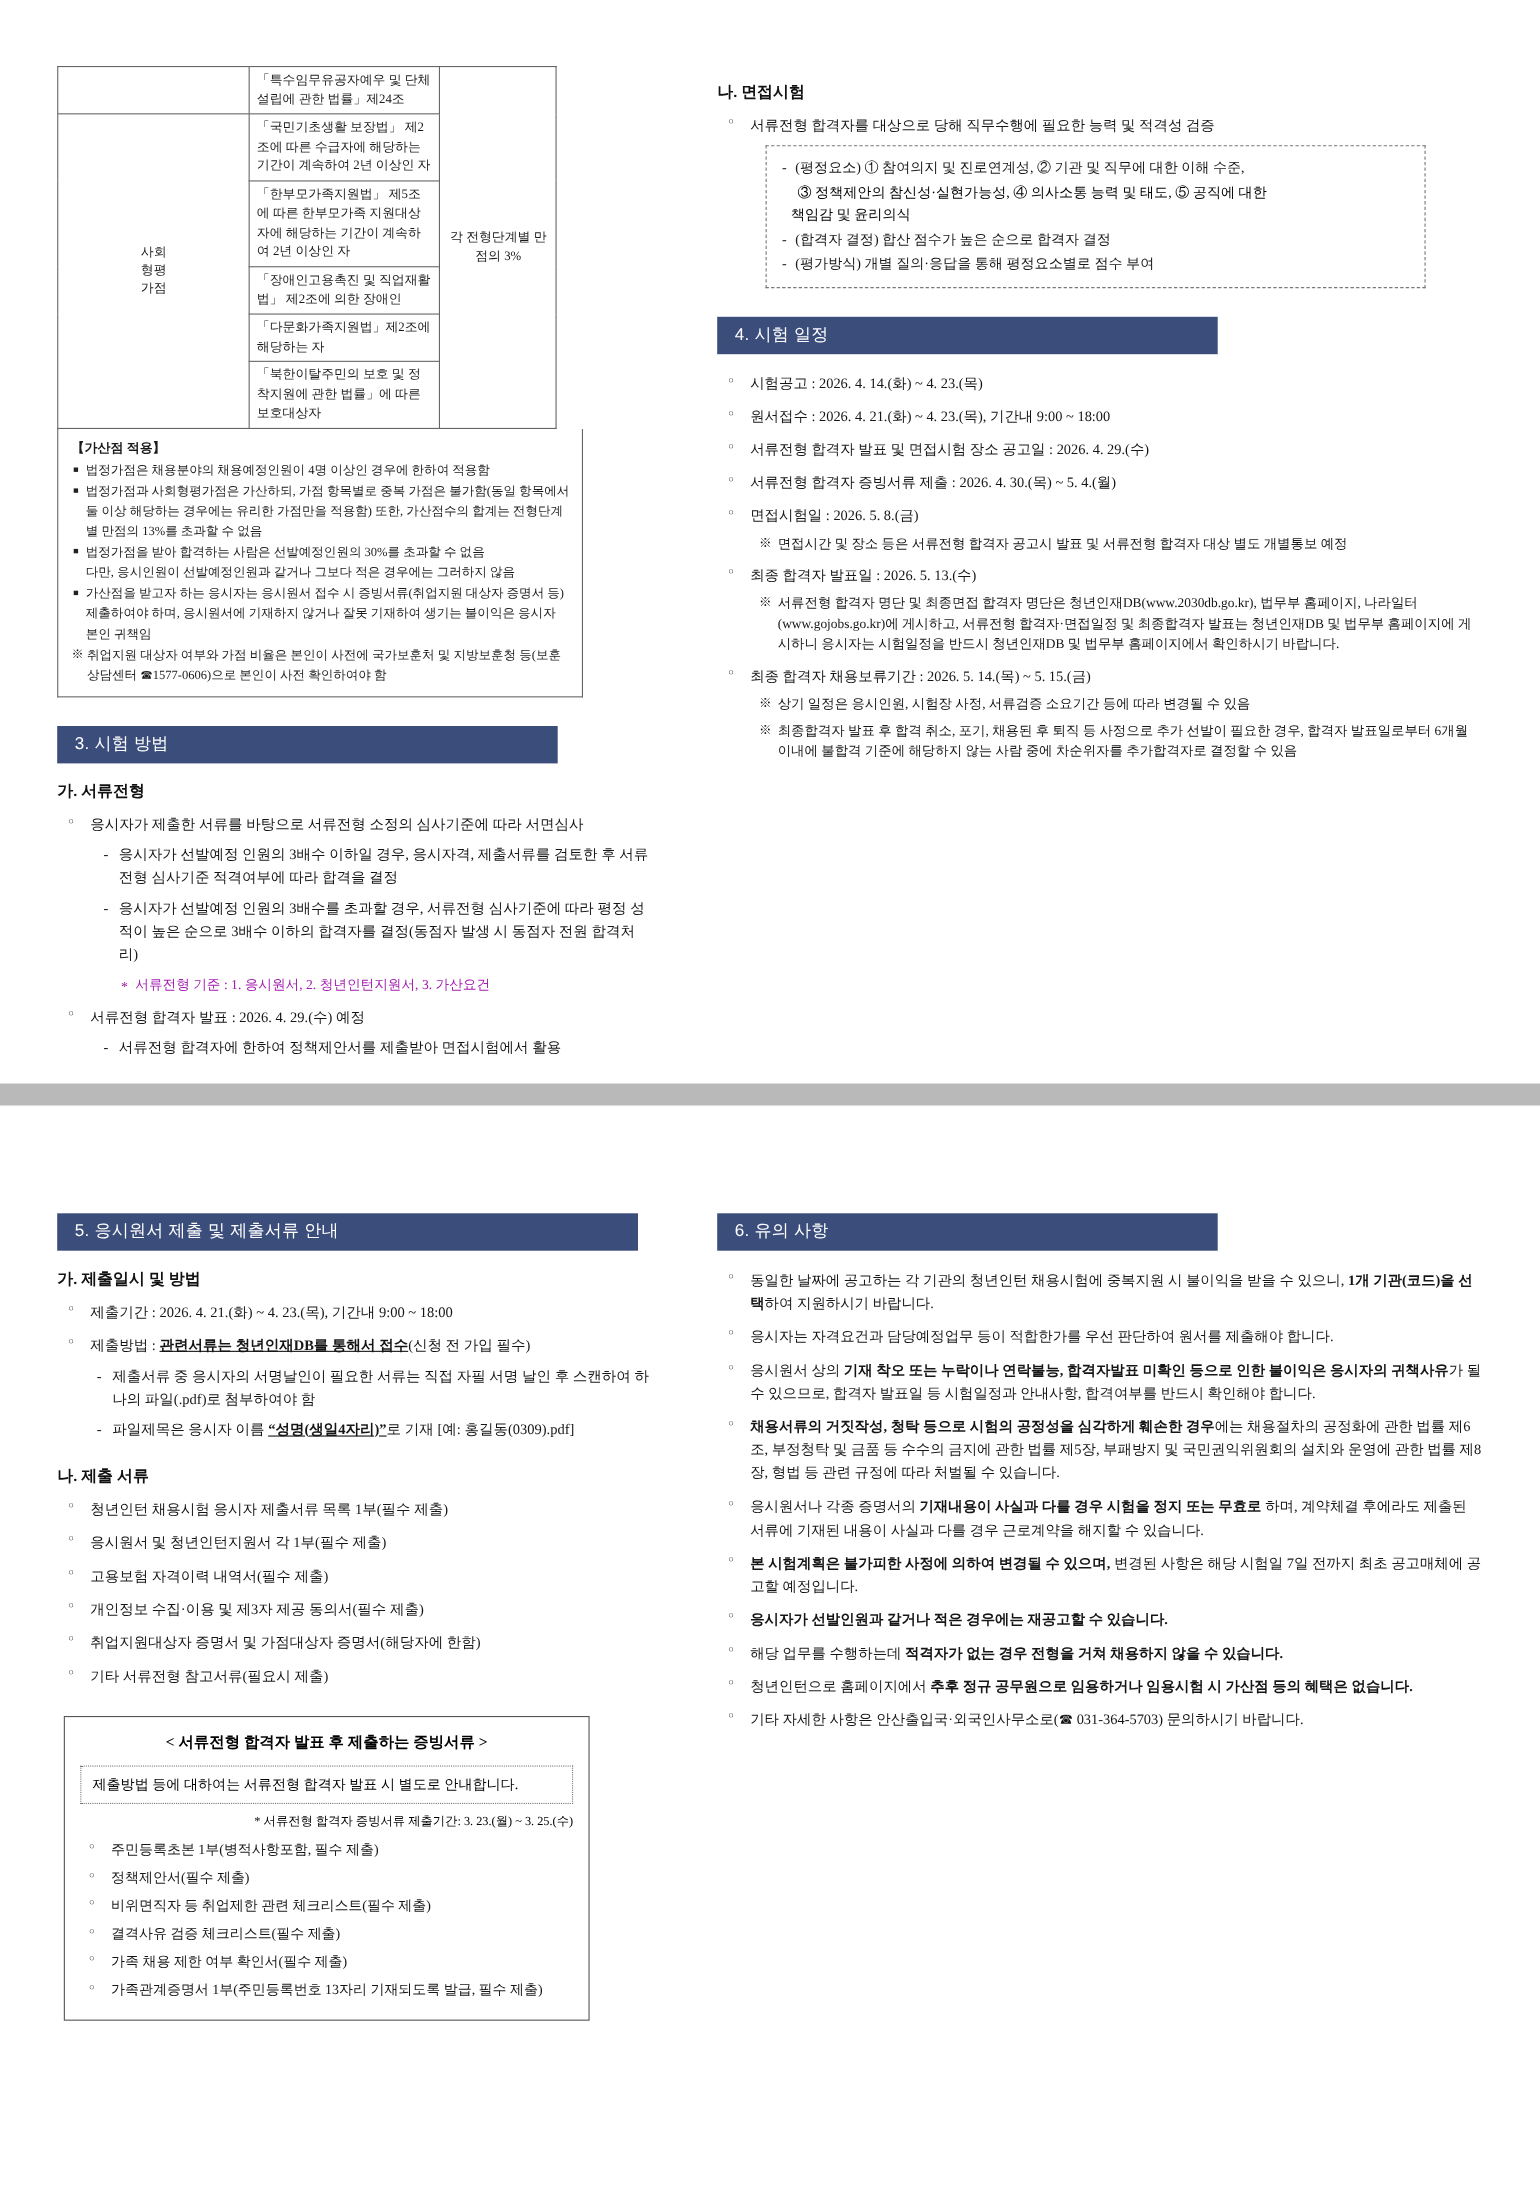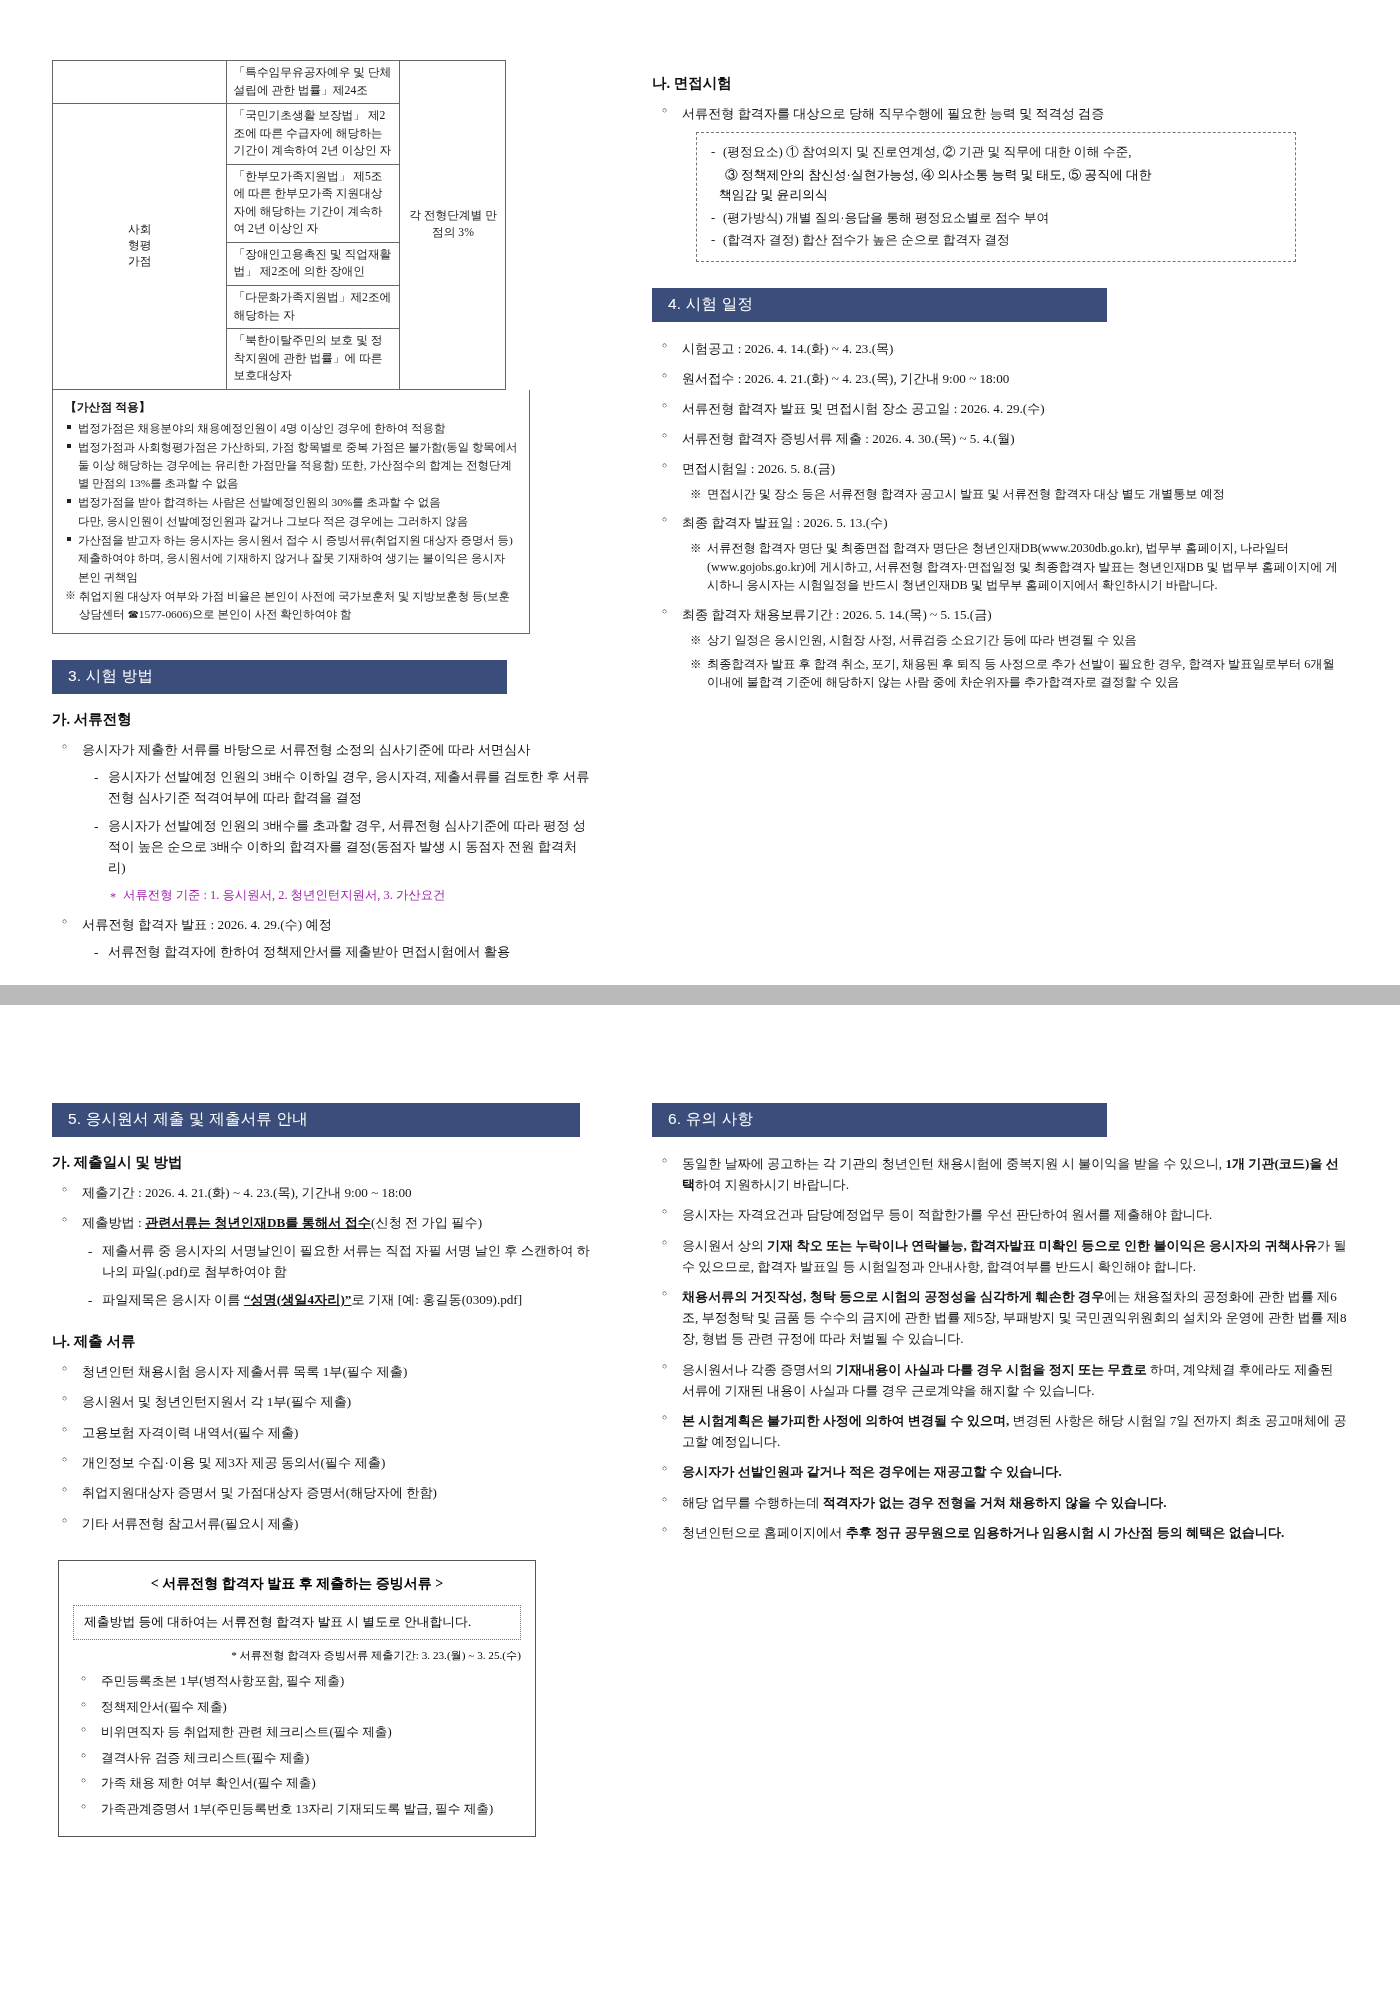--- a/index.html
+++ b/index.html
@@ -284,22 +284,22 @@
         <h4 class="sub-h">나. 면접시험</h4>
 
         <div class="lvl-o">서류전형 합격자를 대상으로 당해 직무수행에 필요한 능력 및 적격성 검증</div>
 
         <div class="dash-box">
           <div class="lvl-d" style="padding-left:14px;">
             <span>(평정요소) ① 참여의지 및 진로연계성, ② 기관 및 직무에 대한 이해 수준,</span>
           </div>
           <div class="cont">③ 정책제안의 참신성·실현가능성, ④ 의사소통 능력 및 태도, ⑤ 공직에 대한</div>
           <div class="cont" style="margin-left:16px;">책임감 및 윤리의식</div>
+          <div class="lvl-d" style="padding-left:14px;">(합격자 결정) 합산 점수가 높은 순으로 합격자 결정</div>
           <div class="lvl-d" style="padding-left:14px;">(평가방식) 개별 질의·응답을 통해 평정요소별로 점수 부여</div>
-          <div class="lvl-d" style="padding-left:14px;">(합격자 결정) 합산 점수가 높은 순으로 합격자 결정</div>
         </div>
 
         <div class="sec-bar w-right">4. 시험 일정</div>
 
         <div class="lvl-o">시험공고 :  2026. 4. 14.(화) ~ 4. 23.(목)</div>
         <div class="lvl-o">원서접수 :  2026. 4. 21.(화) ~ 4. 23.(목), 기간내 9:00 ~ 18:00</div>
         <div class="lvl-o">서류전형 합격자 발표 및 면접시험 장소 공고일 : 2026. 4. 29.(수)</div>
         <div class="lvl-o">서류전형 합격자 증빙서류 제출 : 2026. 4. 30.(목) ~ 5. 4.(월)</div>
         <div class="lvl-o">면접시험일 : 2026. 5. 8.(금)</div>
         <div class="lvl-star">면접시간 및 장소 등은 서류전형 합격자 공고시 발표 및 서류전형 합격자 대상 별도 개별통보 예정</div>
@@ -363,19 +363,20 @@
         <div id="notice-list">
             <div class="lvl-o"><span>동일한 날짜에 공고하는 각 기관의 청년인턴 채용시험에 중복지원 시 불이익을 받을 수 있으니, </span><b>1개 기관(코드)을 선택</b><span>하여 지원하시기 바랍니다.</span></div>
             <div class="lvl-o"><span>응시자는 자격요건과 담당예정업무 등이 적합한가를 우선 판단하여 원서를 제출해야 합니다.</span></div>
             <div class="lvl-o"><span>응시원서 상의 </span><b>기재 착오 또는 누락이나 연락불능, 합격자발표 미확인 등으로 인한 불이익은 응시자의 귀책사유</b><span>가 될 수 있으므로, 합격자 발표일 등 시험일정과 안내사항, 합격여부를 반드시 확인해야 합니다.</span></div>
             <div class="lvl-o"><b>채용서류의 거짓작성, 청탁 등으로 시험의 공정성을 심각하게 훼손한 경우</b><span>에는 채용절차의 공정화에 관한 법률 제6조, 부정청탁 및 금품 등 수수의 금지에 관한 법률 제5장, 부패방지 및 국민권익위원회의 설치와 운영에 관한 법률 제8장, 형법 등 관련 규정에 따라 처벌될 수 있습니다.</span></div>
             <div class="lvl-o"><span>응시원서나 각종 증명서의 </span><b>기재내용이 사실과 다를 경우 시험을 정지 또는 무효로</b><span> 하며, 계약체결 후에라도 제출된 서류에 기재된 내용이 사실과 다를 경우 근로계약을 해지할 수 있습니다.</span></div>
             <div class="lvl-o"><b>본 시험계획은 불가피한 사정에 의하여 변경될 수 있으며,</b><span> 변경된 사항은 해당 시험일 7일 전까지 최초 공고매체에 공고할 예정입니다.</span></div>
             <div class="lvl-o"><b>응시자가 선발인원과 같거나 적은 경우에는 재공고할 수 있습니다.</b></div>
             <div class="lvl-o"><span>해당 업무를 수행하는데 </span><b>적격자가 없는 경우 전형을 거쳐 채용하지 않을 수 있습니다.</b></div>
             <div class="lvl-o"><span>청년인턴으로 홈페이지에서 </span><b>추후 정규 공무원으로 임용하거나 임용시험 시 가산점 등의 혜택은 없습니다.</b></div>
+            <div class="lvl-o"><span>기타 자세한 사항은 안산출입국·외국인사무소로(☎ 031-364-5703) 문의하시기 바랍니다.</span></div>
           </div>
 
       </div>
     </div>
   </div>
 
 </div>
 
 </body></html>

